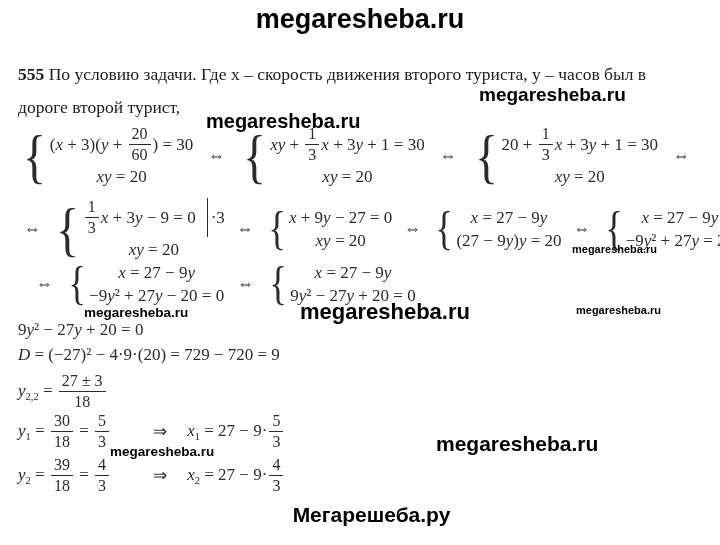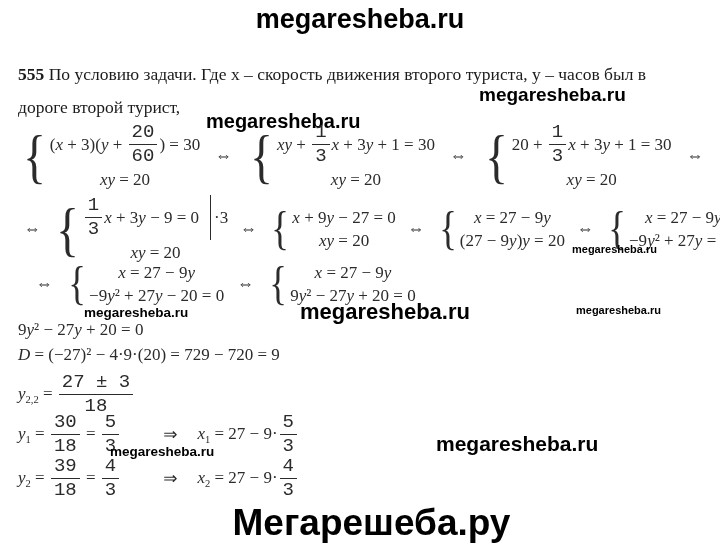--- a/index.html
+++ b/index.html
@@ -14,42 +14,42 @@
   .wm-header { left:0; right:0; top:6px; text-align:center; font-size:27px; font-weight:700; }
   .wm-a { left:479px; top:85px;  font-size:19px; font-weight:700; }
   .wm-b { left:206px; top:111px; font-size:20px; font-weight:700; }
   .wm-c { left:572px; top:244px; font-size:11px; font-weight:700; }
   .wm-d { left:84px;  top:306px; font-size:13.5px; font-weight:600; }
   .wm-e { left:300px; top:301px; font-size:22px; font-weight:700; }
   .wm-f { left:576px; top:305px; font-size:11px; font-weight:700; }
   .wm-g { left:110px; top:445px; font-size:13.5px; font-weight:600; }
   .wm-h { left:436px; top:433px; font-size:21px; font-weight:700; }
   .footer-title { left:0; right:0; top:504px; text-align:center;
-                  font-size:37px; font-weight:700;margin-left:23px; }
+                  font-size:21px; font-weight:700;margin-left:23px; }
   
   .problem { position:absolute; left:18px; top:58px; width:662px;
              font-size:17.5px; line-height:33px; color:#1b1b1b; }
   .problem b { font-weight:700;margin-top:40px; }
   
   .row { position:absolute; display:flex; align-items:center; }
   .row1 { left:20px; top:116px; gap:15px; height:80px; }
   .row2 { left:24px; top:199px; gap:12px; height:60px; }
   .row3 { left:36px; top:260px; gap:13px; height:48px; }
   .sys { display:inline-flex; align-items:center; }
   .brace { font-family:"Liberation Serif", serif; font-weight:400; color:#2b2b2b;
            transform:scaleX(0.8); line-height:0.9; }
   .sys.tall  .brace { font-size:60px; }
   .sys.short .brace { font-size:46px; }
   .syscol { display:inline-flex; flex-direction:column; align-items:center;
             gap:3px; margin-left:1px; }
   .mathline { display:inline-flex; align-items:center; white-space:pre;
               font-size:17px; color:#2b2b2b; }
   .iff, .impl { font-size:17px; color:#2b2b2b; }
   .frac { display:inline-flex; flex-direction:column; align-items:center;
-          vertical-align:middle; margin:0 2px; line-height:1.1; font-size:19px;font-family:Liberation Mono, monospace; }
+          vertical-align:middle; margin:0 2px; line-height:1.1; font-size:16px; }
   .frac .num { border-bottom:1.2px solid #2b2b2b; padding:0 3px 1px; }
   .frac .den { padding-top:1px; }
   .var { font-style:italic; }
   .msub { font-size:10.5px; transform:translateY(5px); }
   .multbar { border-left:1.3px solid #2b2b2b; padding-left:3px; margin-left:11px;
              align-self:stretch; display:inline-flex; align-items:center; }
   .mline { position:absolute; }
   .l-quad { left:18px; top:320px; }
   .l-disc { left:18px; top:345px; }
   .l-y12  { left:18px; top:372px; }

